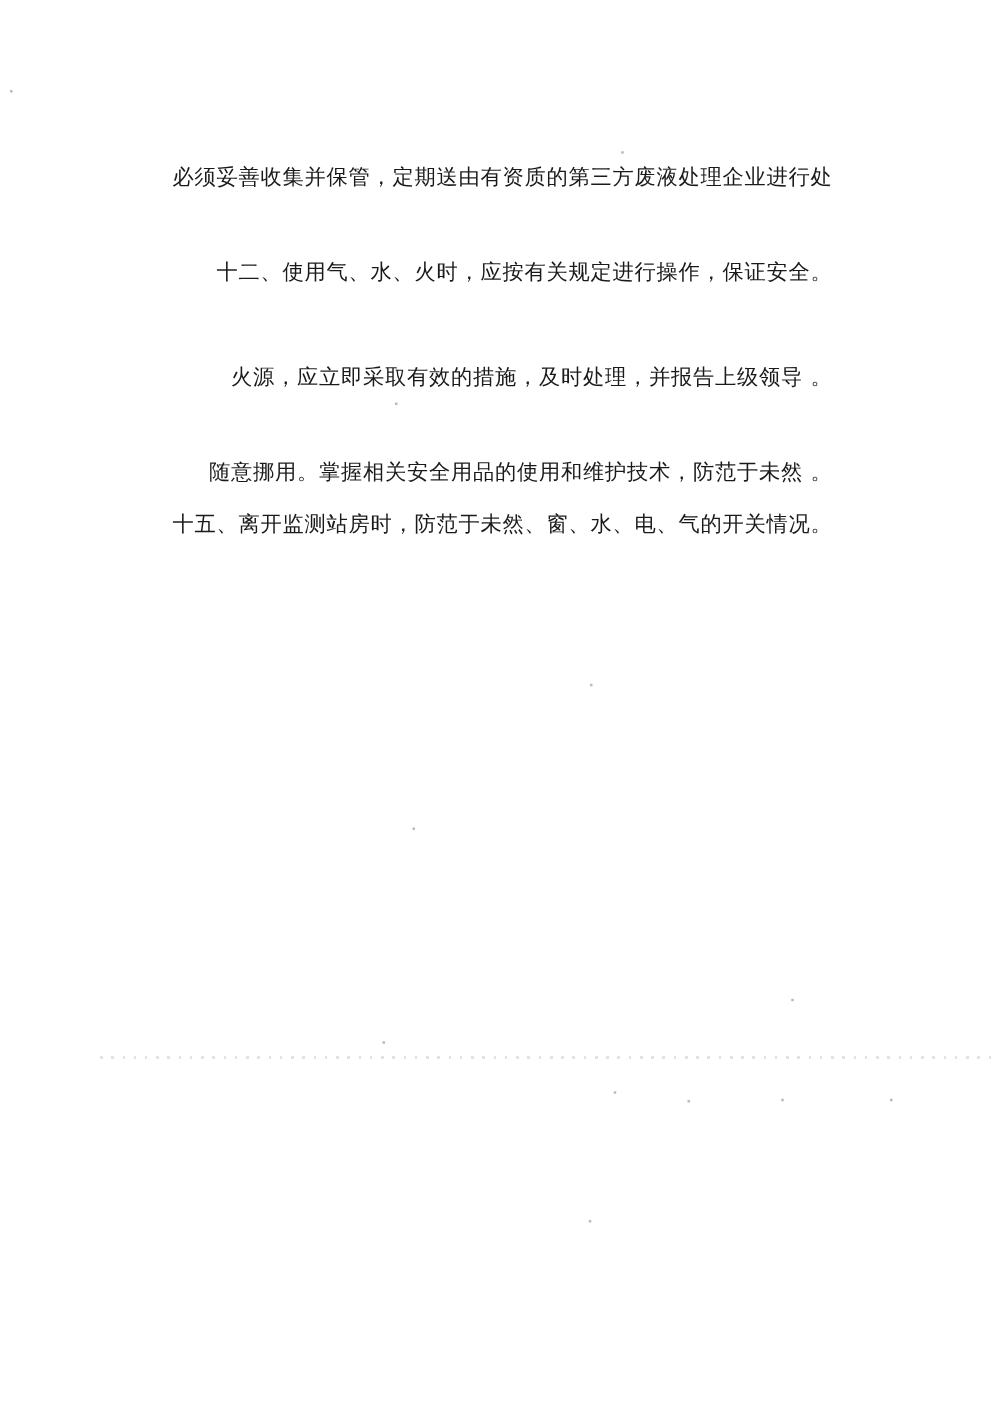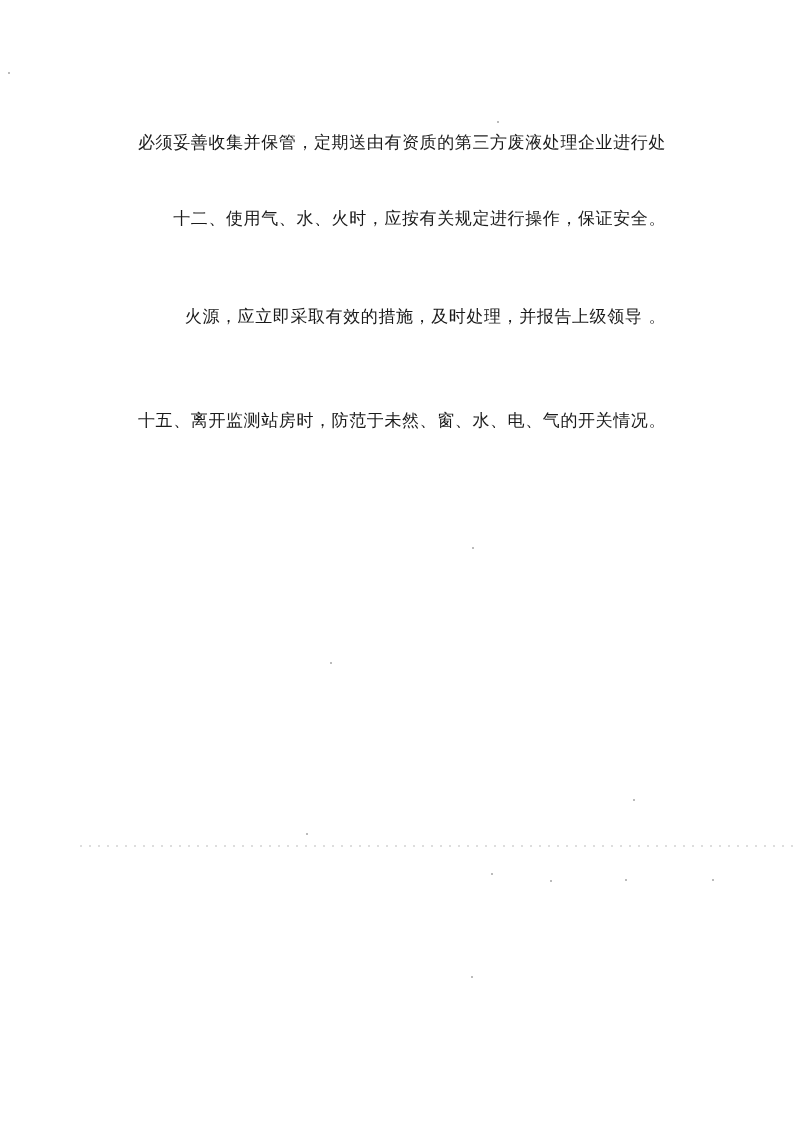--- a/index.html
+++ b/index.html
@@ -18,21 +18,22 @@
     opacity: 0.7;
   }
   .speck { position: absolute; width: 2px; height: 2px; background: #bbb; }
 </style>
 </head>
 <body>
 
 <div class="page">
   <div class="line" style="top:131px">必须妥善收集并保管，定期送由有资质的第三方废液处理企业进行处</div>
   <div class="line" style="top:207px">十二、使用气、水、火时，应按有关规定进行操作，保证安全。</div>
-  <div class="line" style="top:305px">火源，应立即采取有效的措施，及时处理，并报告上级领导 。</div>
+  <div class="line" style="top:291px">火源，应立即采取有效的措施，及时处理，并报告上级领导 。</div>
+  <div class="line" style="top:367px">随意挪用。掌握相关安全用品的使用和维护技术，防范于未然 。</div>
   <div class="line" style="top:409px">十五、离开监测站房时，防范于未然、窗、水、电、气的开关情况。</div>
 
   <div class="dotrow"></div>
 
   <div class="speck" style="left:8px;top:72px"></div>
   <div class="speck" style="left:497px;top:121px"></div>
   <div class="speck" style="left:316px;top:322px"></div>
   <div class="speck" style="left:472px;top:547px"></div>
   <div class="speck" style="left:330px;top:662px"></div>
   <div class="speck" style="left:633px;top:799px"></div>

